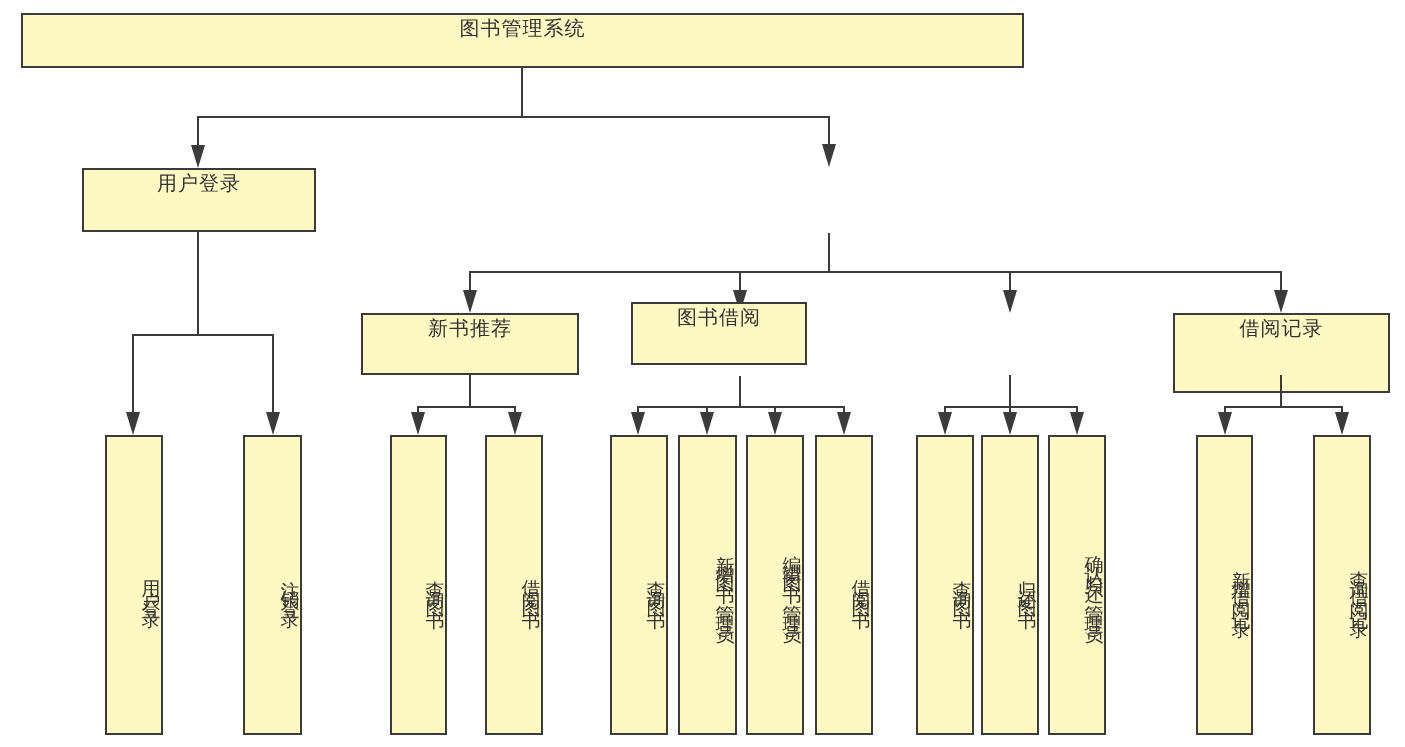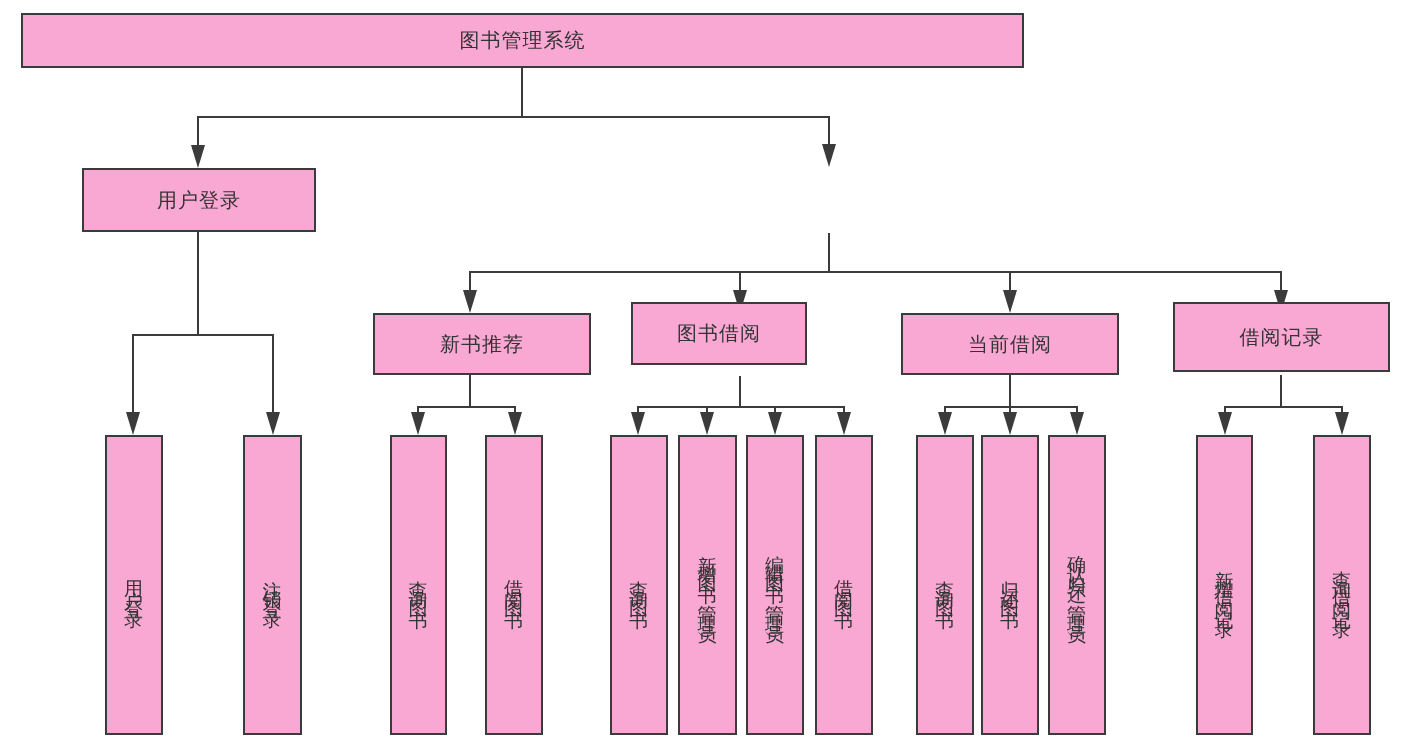--- a/index.html
+++ b/index.html
@@ -12,23 +12,22 @@
     position: relative;
     width: 1405px;
     height: 747px;
     background: #ffffff;
     overflow: hidden;
   }
   .box {
     position: absolute;
     box-sizing: border-box;
     border: 2.5px solid #3b3b3b;
-    background: #f9a8d4;
+    background: #fef9c3;
     display: flex;
-    align-items: center;
     justify-content: center;
     color: #333333;
     font-size: 20px;
     letter-spacing: 1px;
     text-align: center;
   }
   .vbox {
     writing-mode: vertical-rl;
     text-orientation: upright;
     font-size: 19px;
@@ -95,30 +94,27 @@
   <div class="hline" style="left:469px; top:271px; width:813px;"></div>
   <div class="vline" style="left:469px; top:272px; height:21px;"></div>
   <div class="arr" style="left:463px; top:290px;"></div>
   <div class="vline" style="left:739px; top:272px; height:21px;"></div>
   <div class="arr" style="left:733px; top:290px;"></div>
   <div class="vline" style="left:1009px; top:272px; height:21px;"></div>
   <div class="arr" style="left:1003px; top:290px;"></div>
   <div class="vline" style="left:1280px; top:272px; height:21px;"></div>
   <div class="arr" style="left:1274px; top:290px;"></div>
 
-  <div class="box" style="left:373px; top:313px; width:218px; height:62px;">
+  <div class="box" style="left:361px; top:313px; width:218px; height:62px;">
     <span>新书推荐</span>
   </div>
   <div class="box" style="left:631px; top:302px; width:176px; height:63px;">
     <span>图书借阅</span>
   </div>
-  <div class="box" style="left:901px; top:313px; width:218px; height:62px;">
-    <span>当前借阅</span>
-  </div>
-  <div class="box" style="left:1173px; top:302px; width:217px; height:70px;">
+  <div class="box" style="left:1173px; top:313px; width:217px; height:80px;">
     <span>借阅记录</span>
   </div>
 
   <div class="vline" style="left:469px; top:375px; height:33px;"></div>
   <div class="hline" style="left:417px; top:406px; width:99px;"></div>
   <div class="vline" style="left:417px; top:406px; height:12px;"></div>
   <div class="arr" style="left:411px; top:412px;"></div>
   <div class="vline" style="left:514px; top:406px; height:12px;"></div>
   <div class="arr" style="left:508px; top:412px;"></div>
 

